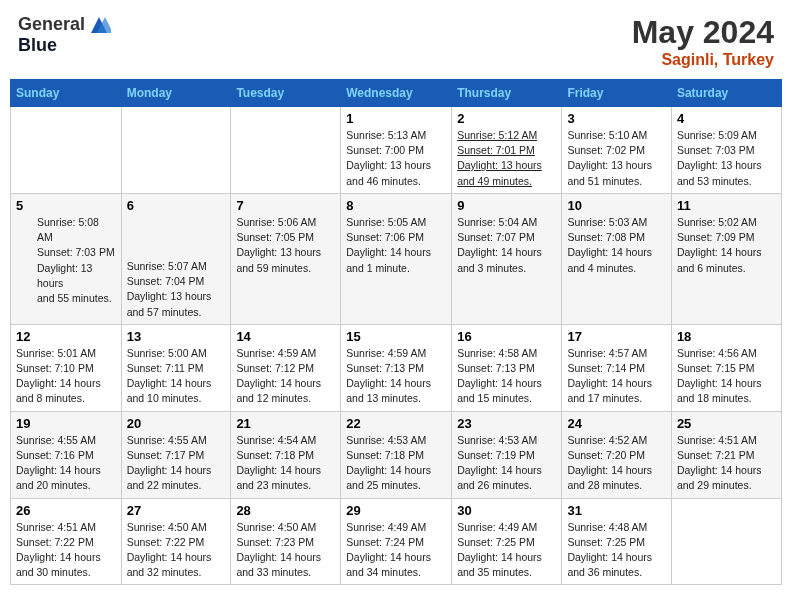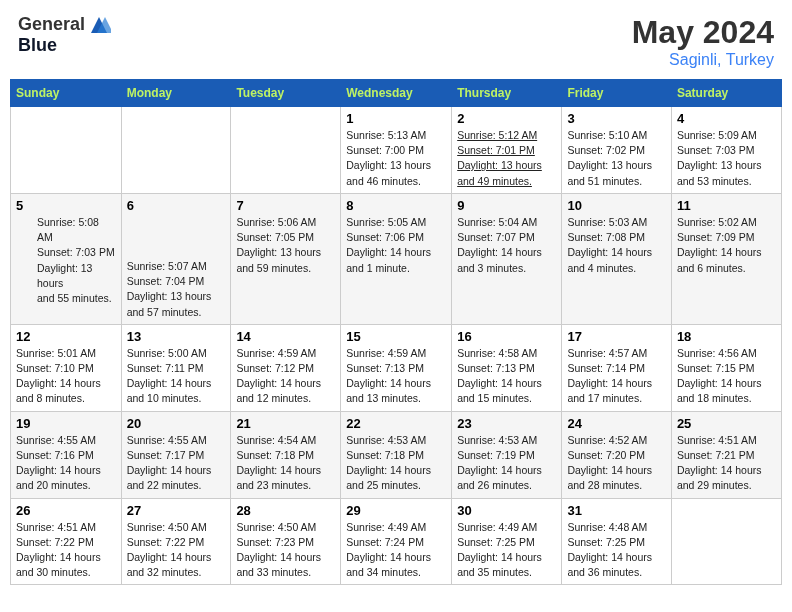--- a/index.html
+++ b/index.html
@@ -39,30 +39,31 @@
     .title-block {
       text-align: right;
     }
     .month-year {
       font-size: 32px;
       font-weight: bold;
       color: #333;
     }
     .location {
       font-size: 16px;
-      color: #3b82f6;
+      color: #c2410c;
+      font-weight: bold;
     }
     .calendar {
       width: 100%;
       border-collapse: collapse;
       font-size: 11px;
     }
     .calendar th {
       background-color: #1a5cb5;
-      color: #bef264;
+      color: #7dd3fc;
       text-align: left;
       padding: 6px 5px;
       font-size: 12px;
       border: 1px solid #1a5cb5;
     }
     .calendar td {
       border: 1px solid #ccc;
       vertical-align: top;
       padding: 4px 5px;
       width: 113px;

